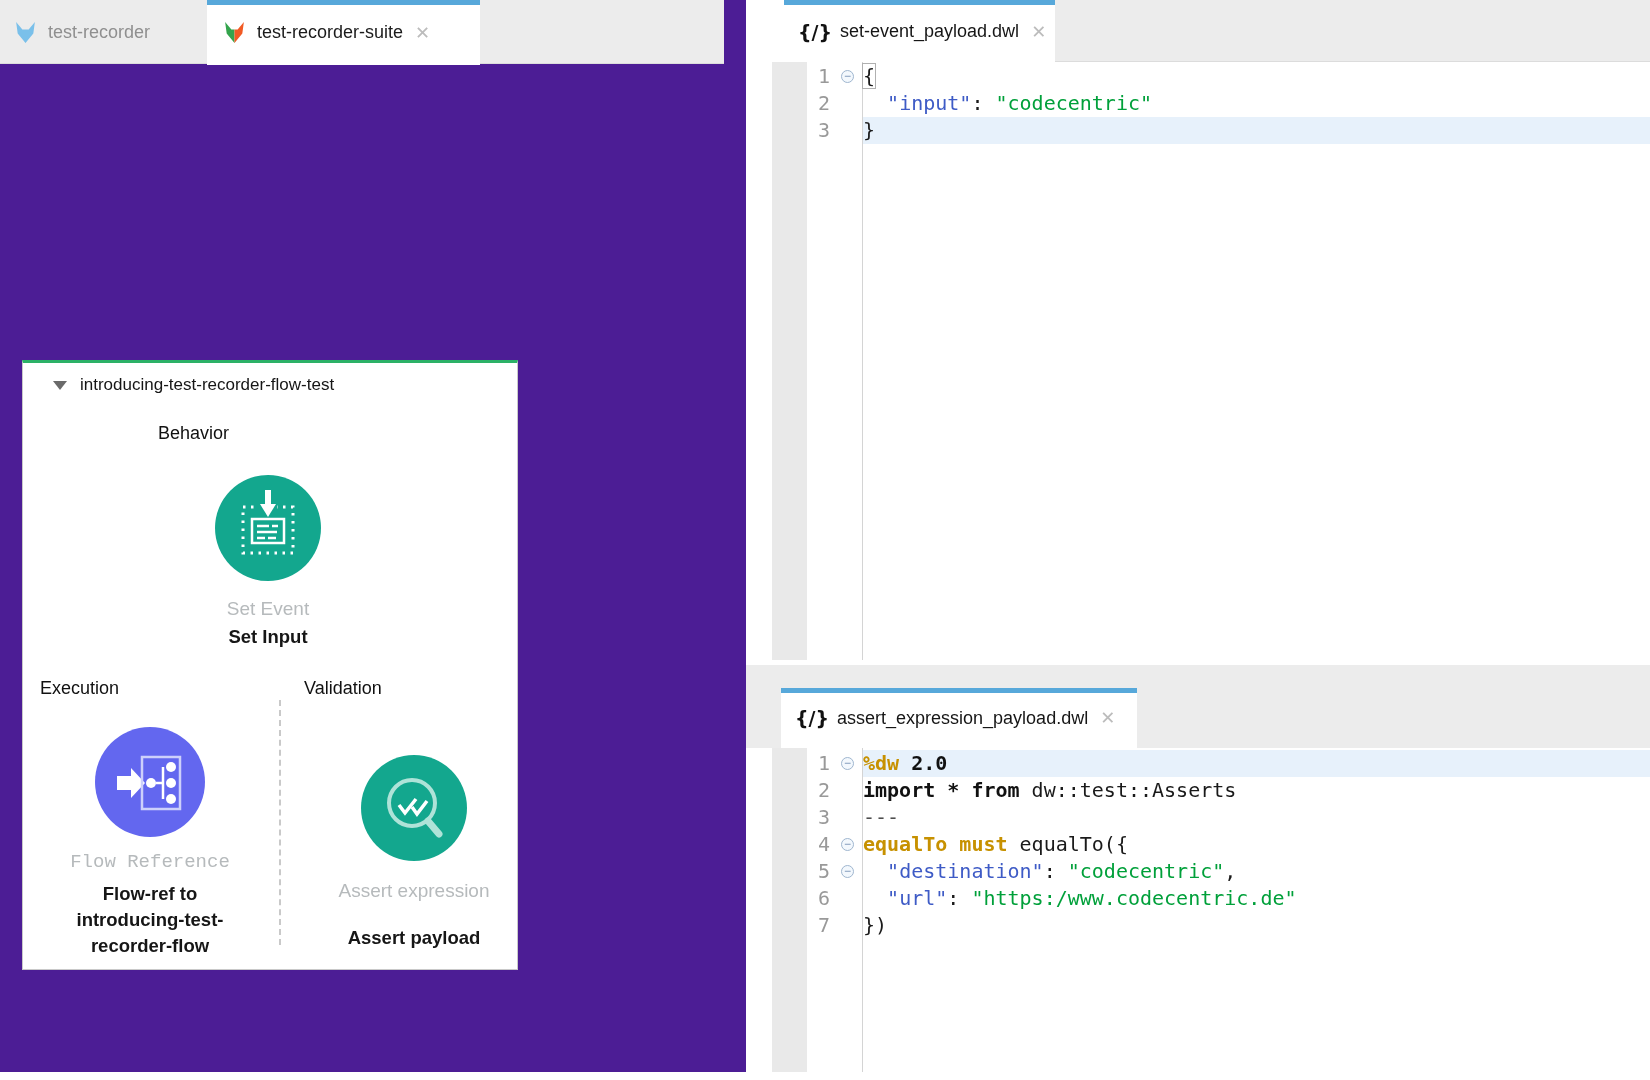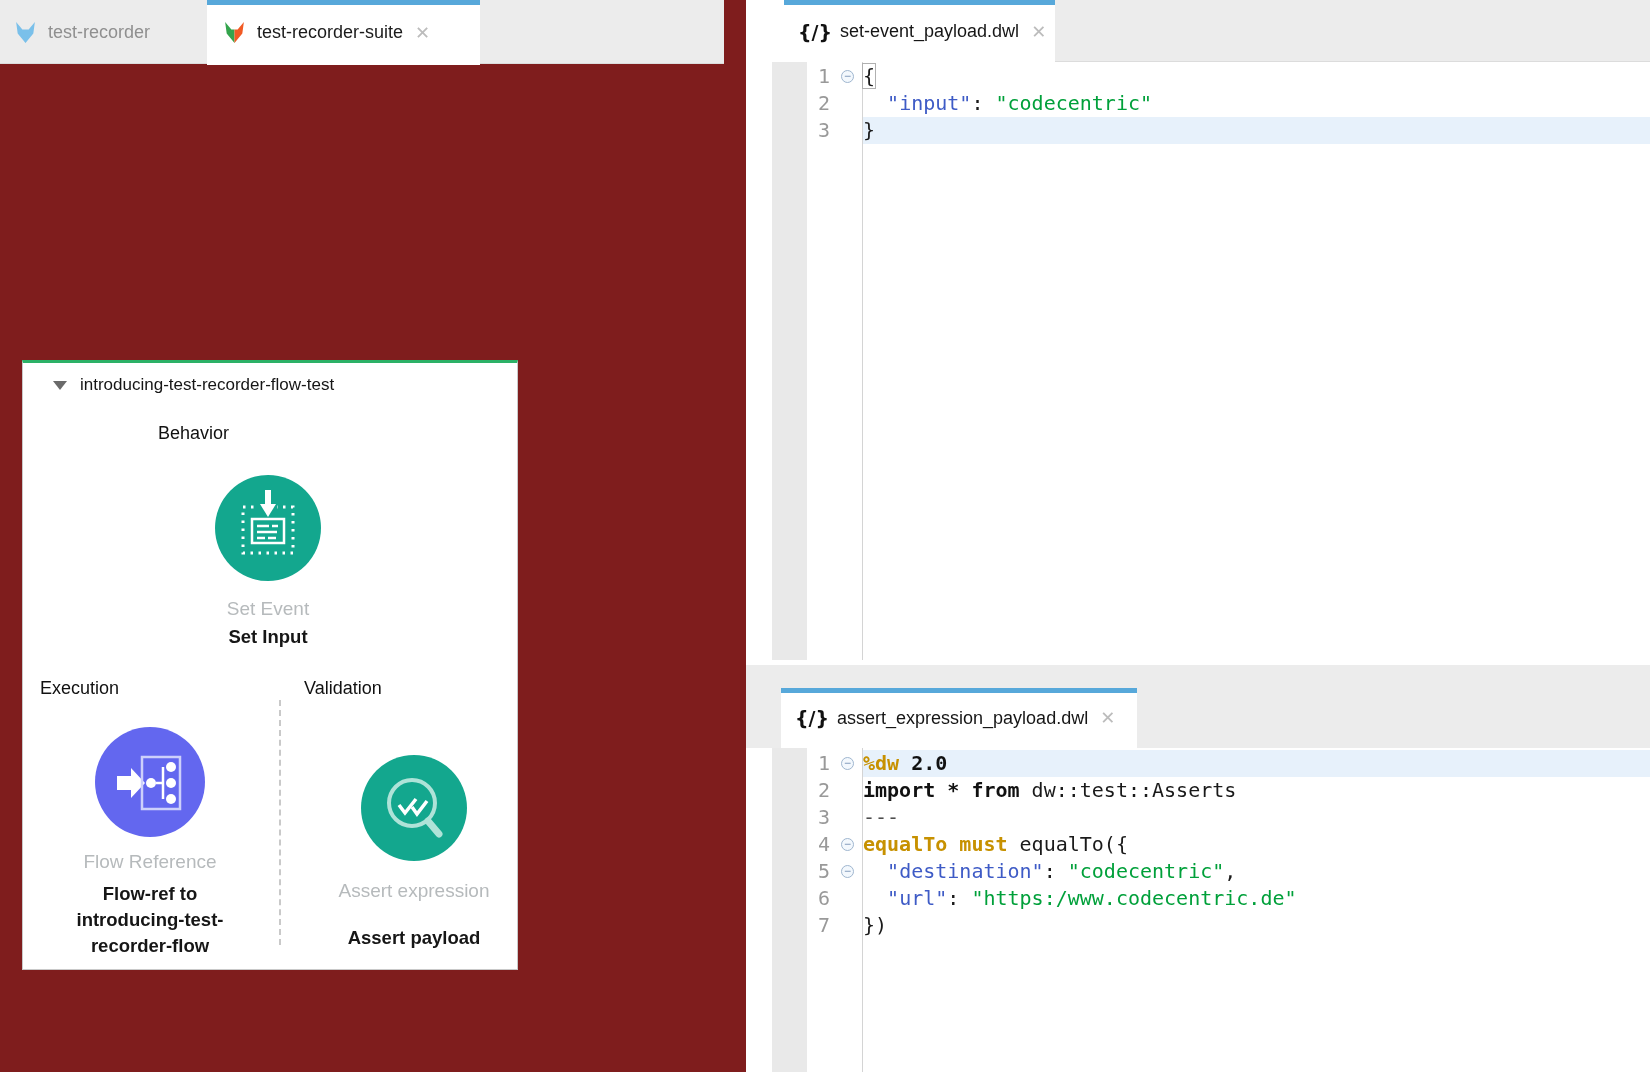--- a/index.html
+++ b/index.html
@@ -1,19 +1,19 @@
 <!DOCTYPE html>
 <html><head>
 <meta charset="utf-8">
 <style>
   * { margin:0; padding:0; box-sizing:border-box; }
   body { background:#fff; }
   .screen {
     position:relative; width:1650px; height:1072px; overflow:hidden;
-    background:#7f1d1d; font-family:"Liberation Sans", sans-serif; color:#1b1b1b;
+    background:#4c1d95; font-family:"Liberation Sans", sans-serif; color:#1b1b1b;
   }
   
   .lstrip { position:absolute; left:0; top:0; width:724px; height:64px;
     background:#ececec; border-bottom:1px solid #dcdcdc; }
   .ltab { position:absolute; top:0; height:64px; display:flex; align-items:center; }
   .ltab.inactive { left:0; width:207px; padding-left:12px; }
   .ltab.inactive .tlabel { color:#8f8f8f; }
   .ltab.active { left:207px; width:273px; height:65px; background:#ffffff; padding-left:14px; }
   .ltab.active::before { content:""; position:absolute; left:0; top:0; right:0; height:5px; background:#57a8da; }
   .tlabel { font-size:18px; margin-left:9px; white-space:nowrap; }
@@ -124,21 +124,21 @@
         <polygon points="22,49 36,49 36,41 50,56 36,71 36,63 22,63" fill="#fff"></polygon>
         <rect x="47" y="30" width="38" height="52" fill="none" stroke="#cdd0fb" stroke-width="2.5"></rect>
         <circle cx="56" cy="56" r="5" fill="#fff"></circle>
         <line x1="61" y1="56" x2="68" y2="56" stroke="#fff" stroke-width="2.5"></line>
         <line x1="68" y1="40" x2="68" y2="72" stroke="#fff" stroke-width="2.5"></line>
         <circle cx="76" cy="40" r="5" fill="#fff"></circle>
         <circle cx="76" cy="56" r="5" fill="#fff"></circle>
         <circle cx="76" cy="72" r="5" fill="#fff"></circle>
       </svg>
     </div>
-    <div class="nlabel typelabel" style="left:12px; top:488px;">Flow Reference</div>
+    <div class="nlabel typelabel" style="left:12px; top:488px;font-family:Liberation Mono, monospace;">Flow Reference</div>
     <div class="nlabel namelabel" style="left:12px; top:520px;">Flow-ref to</div>
     <div class="nlabel namelabel" style="left:12px; top:546px;">introducing-test-</div>
     <div class="nlabel namelabel" style="left:12px; top:572px;">recorder-flow</div>
 
     <div class="node node-teal" style="left:338px; top:392px; width:106px; height:106px;">
       <svg width="106" height="106" viewBox="0 0 106 106">
         <circle cx="51" cy="48" r="23" fill="none" stroke="#aee3d8" stroke-width="4"></circle>
         <line x1="67" y1="66" x2="78" y2="79" stroke="#aee3d8" stroke-width="7" stroke-linecap="round"></line>
         <path d="M38,50 l6,8 l11,-14" fill="none" stroke="#fff" stroke-width="3.5"></path>
         <path d="M51,52 l5,7 l10,-13" fill="none" stroke="#fff" stroke-width="3.5"></path>

